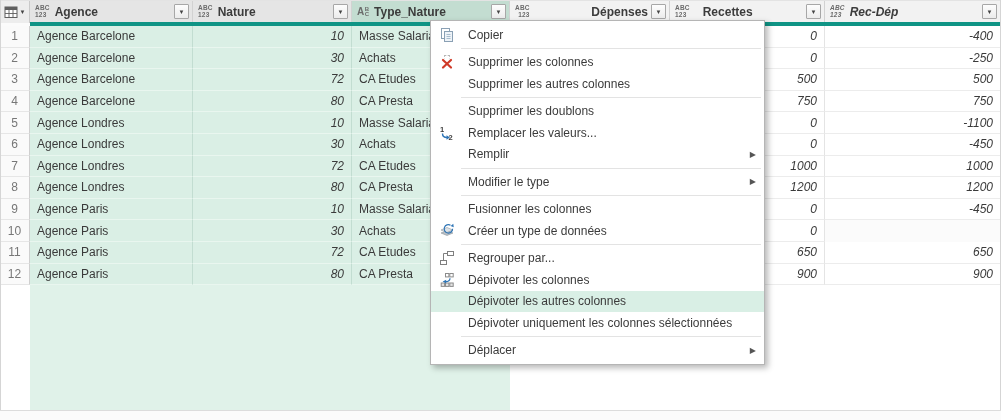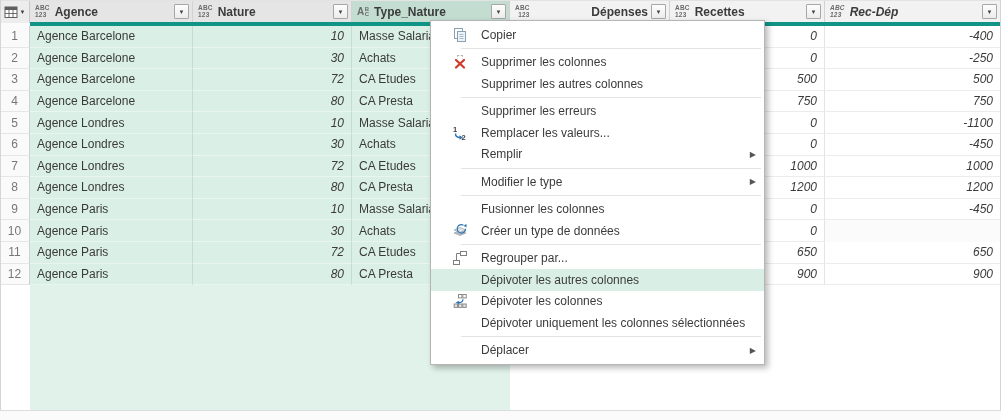--- a/index.html
+++ b/index.html
@@ -39,21 +39,21 @@
 
   .col-extension { position:absolute; left:30px; top:285px; width:480px; height:125px; background:#e0f2e9; }
   .below-white { position:absolute; left:0; top:285px; width:1001px; height:125px; background:#fff; }
   .bottom-edge { position:absolute; left:0; top:410px; width:1001px; height:1px; background:#dcdcdc; }
   .left-edge { position:absolute; left:0; top:0; width:1px; height:410px; background:#d5d5d5; }
   .right-edge { position:absolute; left:1000px; top:0; width:1px; height:410px; background:#d5d5d5; }
 
   
   .menu { position:absolute; left:430px; top:20px; width:335px; background:#fff;
           border:1px solid #b5b5b5; box-shadow:3px 3px 6px rgba(0,0,0,.28); padding:3px 0; z-index:10; }
-  .menu-item { height:21.5px; display:flex; align-items:center; padding:0 8px 0 20px; color:#3b3b3b; cursor:default; }
+  .menu-item { height:21.5px; display:flex; align-items:center; padding:0 8px 0 7px; color:#3b3b3b; cursor:default; }
   .menu-item.hl { background:#d9efe5; }
   .menu-item .ic { flex:0 0 17px; width:17px; height:16px; margin-right:13px; display:flex; align-items:center; justify-content:center; }
   .menu-item .txt { flex:1 1 auto; white-space:nowrap; overflow:hidden; }
   .menu-item .sub { flex:0 0 auto; font-size:8px; color:#555; margin-left:6px; }
   .menu-sep { height:1px; background:#e3e3e3; margin:2.5px 3px 2.5px 30px; }
 </style>
 </head>
 <body>
 
 <div class="canvas">
@@ -103,21 +103,21 @@
         <div class="hcell" style="width: 160px; text-align: right;">
           <span class="type-icon type-any">
             <span>ABC</span>
             <span>123</span>
           </span>
           <span class="label">Dépenses</span>
           <span class="dd-btn">
             <span>▼</span>
           </span>
         </div>
-        <div class="hcell" style="width: 155px;">
+        <div class="hcell" style="width: 155px; gap: 8px;">
           <span class="type-icon type-any">
             <span>ABC</span>
             <span>123</span>
           </span>
           <span class="label">Recettes</span>
           <span class="dd-btn">
             <span>▼</span>
           </span>
         </div>
         <div class="hcell" style="width: 176px; font-style: italic;">
@@ -268,21 +268,21 @@
         </span>
         <span class="txt">Supprimer les colonnes</span>
       </div>
       <div class="menu-item">
         <span class="ic"></span>
         <span class="txt">Supprimer les autres colonnes</span>
       </div>
       <div class="menu-sep"></div>
       <div class="menu-item">
         <span class="ic"></span>
-        <span class="txt">Supprimer les erreurs</span>
+        <span class="txt">Supprimer les doublons</span>
       </div>
       <div class="menu-item">
         <span class="ic">
           <svg width="16" height="16" viewBox="0 0 16 16">
             <text x="1" y="7" font-size="7.5" font-weight="bold" fill="#3a3a3a">1</text>
             <text x="9.5" y="15" font-size="7.5" font-weight="bold" fill="#3a3a3a">2</text>
             <path d="M3.5 8.5c0 3 1.5 4 4.5 4" fill="none" stroke="#2e75b6" stroke-width="1.4"></path>
             <path d="M7.5 10.3v4.4l3.4-2.2z" fill="#2e75b6"></path>
           </svg>
         </span>
@@ -318,39 +318,39 @@
       <div class="menu-sep"></div>
       <div class="menu-item">
         <span class="ic">
           <svg width="16" height="16" viewBox="0 0 16 16">
             <rect x="8.5" y="1.5" width="6" height="4" fill="#fff" stroke="#7f7f7f"></rect>
             <rect x="1.5" y="10.5" width="6" height="4" fill="#fff" stroke="#7f7f7f"></rect>
             <path d="M8.5 3.5H4.5v7" fill="none" stroke="#7f7f7f"></path>
           </svg>
         </span>
         <span class="txt">Regrouper par...</span>
-      </div>
-      <div class="menu-item hl">
-        <span class="ic"></span>
-        <span class="txt">Dépivoter les autres colonnes</span>
       </div>
       <div class="menu-item">
         <span class="ic">
           <svg width="16" height="16" viewBox="0 0 16 16">
             <rect x="6.5" y="1.5" width="3.4" height="3.4" fill="#fff" stroke="#8b8b8b"></rect>
             <rect x="10.8" y="1.5" width="3.4" height="3.4" fill="#fff" stroke="#8b8b8b"></rect>
             <rect x="2.2" y="11" width="3.4" height="3.4" fill="#e3e3e3" stroke="#8b8b8b"></rect>
             <rect x="6.5" y="11" width="3.4" height="3.4" fill="#e3e3e3" stroke="#8b8b8b"></rect>
             <rect x="10.8" y="11" width="3.4" height="3.4" fill="#e3e3e3" stroke="#8b8b8b"></rect>
             <path d="M11 6.2c0 2.6-2 3.4-4.5 3.4" fill="none" stroke="#2e75b6" stroke-width="1.2"></path>
             <path d="M7.2 7.8v3.8l-3.6-2z" fill="#2e75b6"></path>
           </svg>
         </span>
         <span class="txt">Dépivoter les colonnes</span>
       </div>
+      <div class="menu-item hl">
+        <span class="ic"></span>
+        <span class="txt">Dépivoter les autres colonnes</span>
+      </div>
       <div class="menu-item">
         <span class="ic"></span>
         <span class="txt">Dépivoter uniquement les colonnes sélectionnées</span>
       </div>
       <div class="menu-sep"></div>
       <div class="menu-item">
         <span class="ic"></span>
         <span class="txt">Déplacer</span>
         <span class="sub">▶</span>
       </div>

